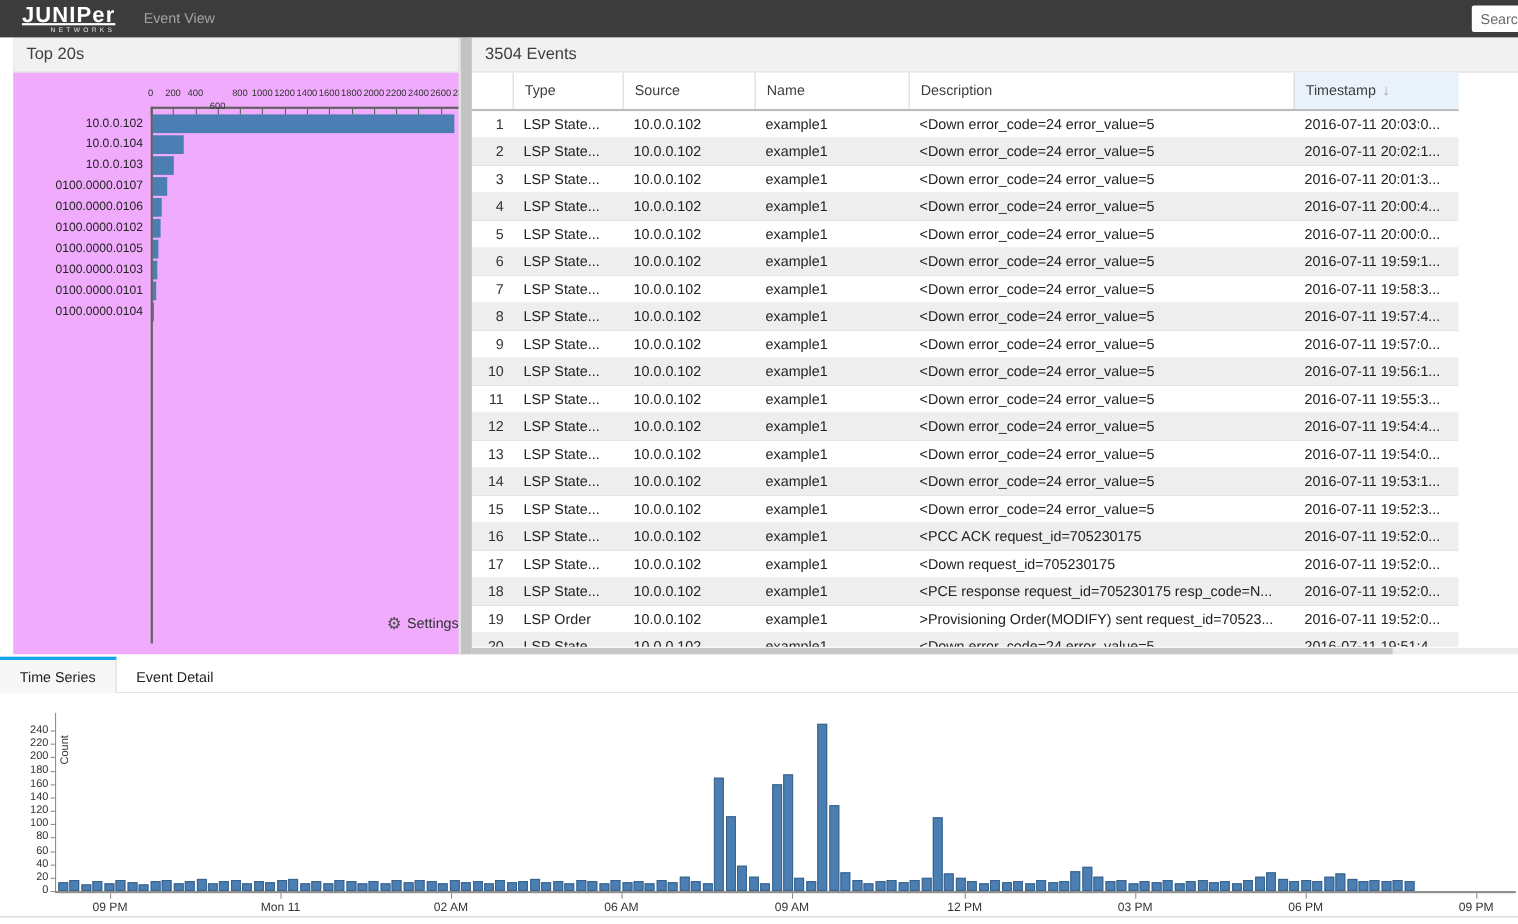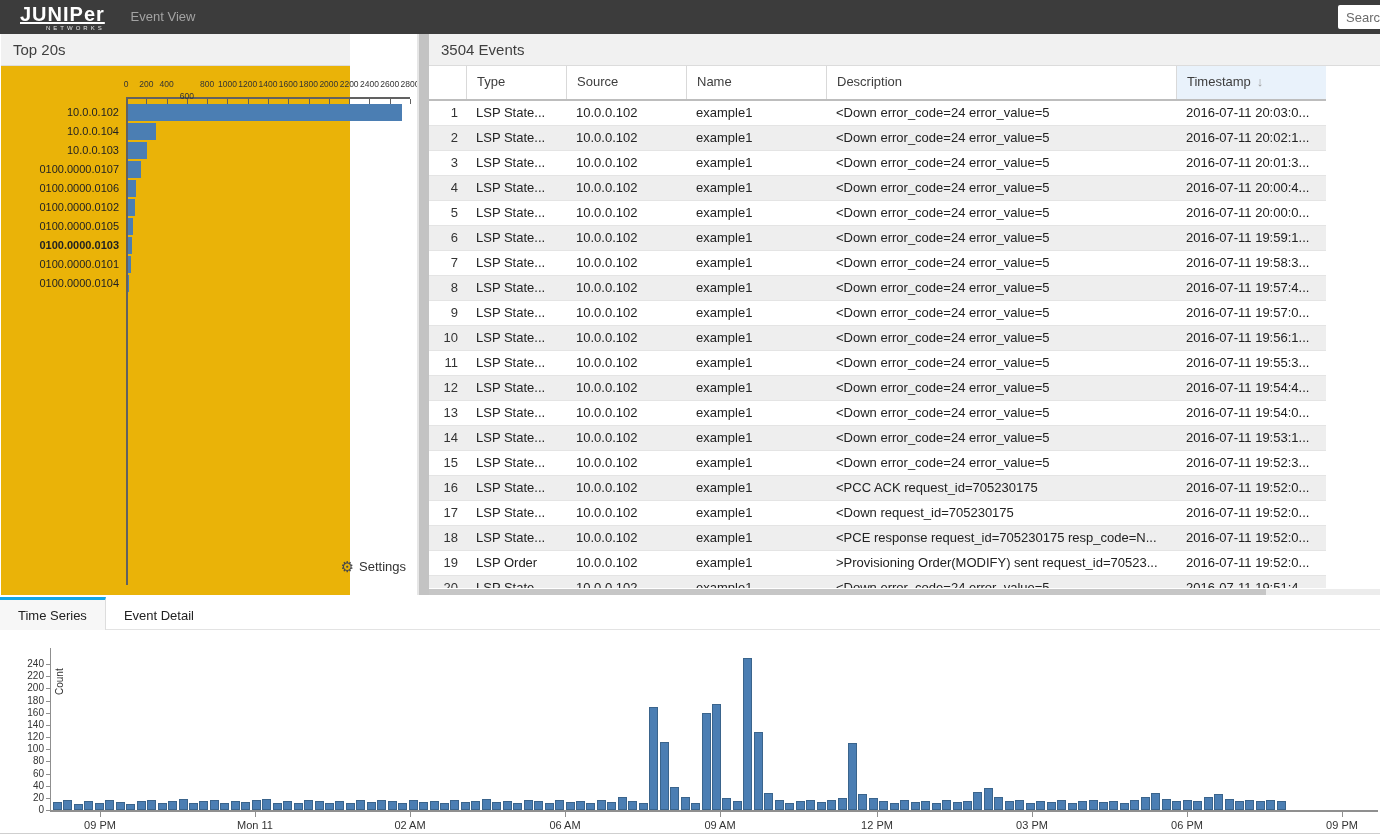--- a/index.html
+++ b/index.html
@@ -12,21 +12,21 @@
   .nav-tab{position:absolute;left:118px;top:0;width:90px;height:34px;line-height:34px;text-align:center;
     color:#a3a3a3;font-size:13px;cursor:pointer;}
   .search{position:absolute;left:1338px;top:5px;width:110px;height:24px;border:none;border-radius:2px;
     background:#fff;font-size:13px;padding:0 8px;box-sizing:border-box;color:#555;outline:none;
     font-family:"Liberation Sans",sans-serif;}
   .search::placeholder{color:#6b6b6b;opacity:1;}
   
   .main{position:absolute;left:0;top:34px;width:1380px;height:561px;background:#fff;overflow:hidden;}
   .panel-header{height:31px;line-height:31px;background:#f1f1f1;border-bottom:1px solid #dcdcdc;
     color:#3f3f3f;font-size:15px;padding-left:12px;}
-  .left-panel{position:absolute;left:1px;top:0;width:349px;height:561px;background:#eab308;}
+  .left-panel{position:absolute;left:12px;top:0;width:412px;height:561px;background:#f0abfc;}
   .splitter{position:absolute;left:417px;top:0;width:12px;height:561px;background:#c3c3c3;
     border-left:2px solid #e6e6e6;box-sizing:border-box;cursor:col-resize;}
   .right-panel{position:absolute;left:429px;top:0;width:951px;height:561px;background:#fff;overflow:hidden;}
   
   .chart-area{position:relative;width:417px;height:529px;overflow:hidden;}
   .t20-el{position:absolute;}
   .t20-axis{background:#616161;}
   .t20-ticklabel{font-size:8.5px;color:#333;transform:translateX(-50%);white-space:nowrap;}
   .t20-cat{font-size:11px;color:#222;text-align:right;white-space:nowrap;}
   .t20-bar{background:#4b7eb3;}
@@ -123,21 +123,21 @@
         <div class="t20-el t20-cat" style="left: 0px; top: 78px; width: 118px;">10.0.0.103</div>
         <div class="t20-el t20-bar" style="left: 127px; top: 76px; width: 19px; height: 17px; background: rgb(75, 126, 179);"></div>
         <div class="t20-el t20-cat" style="left: 0px; top: 97px; width: 118px;">0100.0000.0107</div>
         <div class="t20-el t20-bar" style="left: 127px; top: 95px; width: 13px; height: 17px; background: rgb(75, 126, 179);"></div>
         <div class="t20-el t20-cat" style="left: 0px; top: 116px; width: 118px;">0100.0000.0106</div>
         <div class="t20-el t20-bar" style="left: 127px; top: 114px; width: 8px; height: 17px; background: rgb(75, 126, 179);"></div>
         <div class="t20-el t20-cat" style="left: 0px; top: 135px; width: 118px;">0100.0000.0102</div>
         <div class="t20-el t20-bar" style="left: 127px; top: 133px; width: 7px; height: 17px; background: rgb(75, 126, 179);"></div>
         <div class="t20-el t20-cat" style="left: 0px; top: 154px; width: 118px;">0100.0000.0105</div>
         <div class="t20-el t20-bar" style="left: 127px; top: 152px; width: 5px; height: 17px; background: rgb(75, 126, 179);"></div>
-        <div class="t20-el t20-cat" style="left: 0px; top: 173px; width: 118px; font-weight: bold;">0100.0000.0103</div>
+        <div class="t20-el t20-cat" style="left: 0px; top: 173px; width: 118px;">0100.0000.0103</div>
         <div class="t20-el t20-bar" style="left: 127px; top: 171px; width: 4px; height: 17px; background: rgb(75, 126, 179);"></div>
         <div class="t20-el t20-cat" style="left: 0px; top: 192px; width: 118px;">0100.0000.0101</div>
         <div class="t20-el t20-bar" style="left: 127px; top: 190px; width: 3px; height: 17px; background: rgb(75, 126, 179);"></div>
         <div class="t20-el t20-cat" style="left: 0px; top: 211px; width: 118px;">0100.0000.0104</div>
         <div class="t20-el t20-bar" style="left: 127px; top: 209px; width: 1px; height: 17px; background: rgb(75, 126, 179);"></div>
       </div>
   </div>
 
   <div class="splitter"></div>
 

